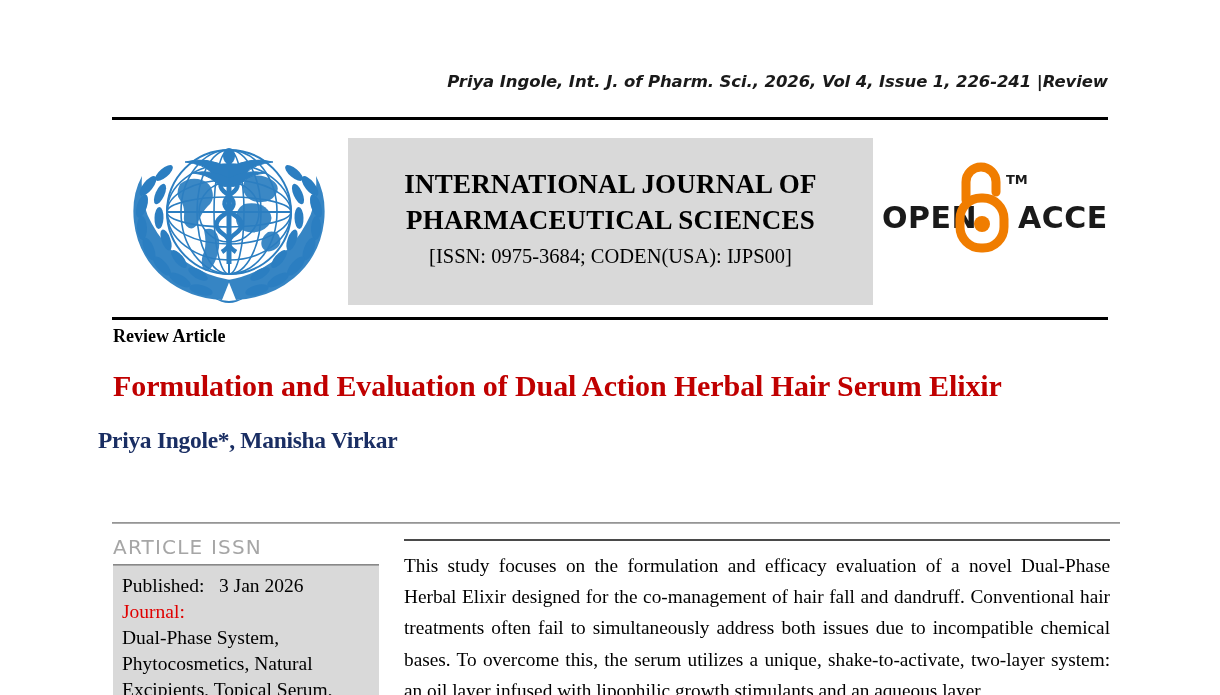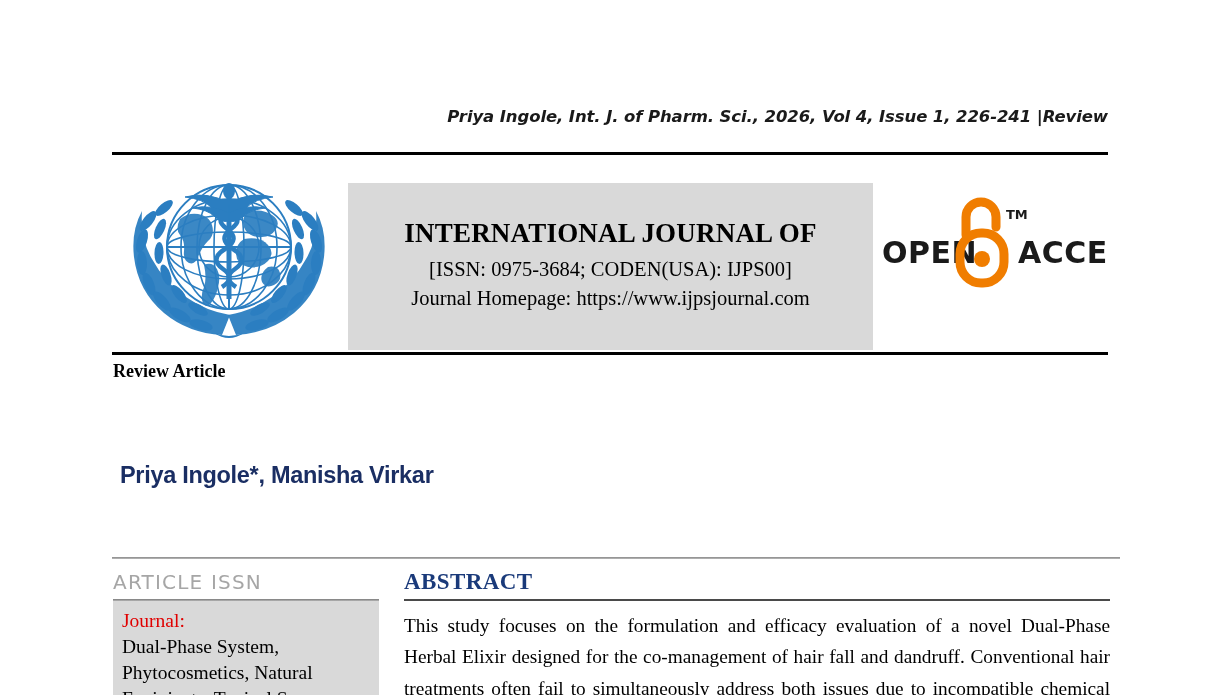--- a/index.html
+++ b/index.html
@@ -12,21 +12,20 @@
     height: 695px;
     overflow: hidden;
     font-family: "Liberation Serif", serif;
     color: #000000;
     position: relative;
   }
   .page {
     position: relative;
     width: 1220px;
     height: 591px;
-    margin-top: 35px;
   }
 
   
   .running-head {
     position: absolute;
     left: 112px;
     top: 72px;
     width: 996px;
     text-align: right;
     font-family: "DejaVu Sans", sans-serif;
@@ -69,21 +68,21 @@
   .logo-who {
     position: absolute;
     left: 6px;
     top: 2px;
     width: 222px;
     height: 174px;
   }
   .journal-band {
     position: absolute;
     left: 236px;
-    top: 18px;
+    top: 8px;
     width: 525px;
     height: 167px;
     background: #d9d9d9;
     display: flex;
     flex-direction: column;
     align-items: center;
     justify-content: center;
     box-sizing: border-box;
     padding: 4px 10px 8px;
   }
@@ -131,23 +130,23 @@
     width: 1000px;
     font-family: "Liberation Serif", serif;
     font-weight: bold;
     font-size: 30px;
     line-height: 1.22;
     color: #c00000;
     letter-spacing: -0.1px;
   }
   .authors {
     position: absolute;
-    left: 120px;
+    left: 98px;
     top: 427px;
-    font-family: Liberation Sans, sans-serif;
+    font-family: Liberation Serif, serif;
     font-weight: bold;
     font-size: 23.5px;
     color: #1a2e63;
     letter-spacing: -0.3px;
   }
   .affiliation {
     position: absolute;
     left: 113px;
     top: 483px;
     font-family: "Liberation Serif", serif;
@@ -306,22 +305,22 @@
           <ellipse cx="161" cy="127" rx="11" ry="4.5" transform="rotate(130 161 127)"></ellipse>
           <ellipse cx="142" cy="142" rx="11" ry="4.5" transform="rotate(150 142 142)"></ellipse>
         </g>
 
         <path d="M96 166 q15 6 30 0 q-15 10 -30 0 z" fill="#2b7ec1"></path>
       </svg>
     </div>
 
     <div class="journal-band">
       <div class="journal-title">INTERNATIONAL JOURNAL OF</div>
+      <div class="journal-title">PHARMACEUTICAL SCIENCES</div>
       <div class="journal-issn">[ISSN: 0975-3684; CODEN(USA): IJPS00]</div>
-      <div class="journal-homepage">Journal Homepage: https://www.ijpsjournal.com</div>
     </div>
 
     <div class="logo-openaccess">
       <svg viewBox="0 0 228 92" width="228" height="92" aria-hidden="true">
         <text x="2" y="66" font-family="DejaVu Sans, sans-serif" font-size="30" font-weight="bold" fill="#1a1a1a" letter-spacing="0.5">OPEN</text>
         <text x="138" y="66" font-family="DejaVu Sans, sans-serif" font-size="30" font-weight="bold" fill="#1a1a1a" letter-spacing="0.5">ACCESS</text>
 
         <g>
           <path d="M86 38 L86 20 a15 15 0 0 1 30 0 L116 30" fill="none" stroke="#f07d00" stroke-width="9" stroke-linecap="round"></path>
           <rect x="80" y="36" width="44" height="50" rx="21" fill="none" stroke="#f07d00" stroke-width="9"></rect>
@@ -329,34 +328,35 @@
         </g>
         <text x="126" y="22" font-family="DejaVu Sans, sans-serif" font-size="13" font-weight="bold" fill="#1a1a1a">TM</text>
       </svg>
     </div>
   </div>
 
   <div class="rule-thick rule-bottom"></div>
 
   <div class="review-label">Review Article</div>
 
+  <div class="paper-title">Formulation and Evaluation of Dual Action Herbal Hair Serum Elixir</div>
 
   <div class="authors">Priya Ingole*, Manisha Virkar</div>
 
 
   <div class="rule-thin-gray"></div>
 
   <div class="col-info">
     <div class="info-heading">ARTICLE ISSN</div>
     <div class="info-underline"></div>
     <div class="info-box">
+      <div class="info-published">Published:   3 Jan 2026</div>
       <div class="info-keywords-label">Journal:</div>
       <div class="info-keywords-value">Dual-Phase System, Phytocosmetics, Natural Excipients, Topical Serum,</div>
     </div>
   </div>
 
   <div class="col-abstract">
-    <div class="abstract-heading">ABSTRACT</div>
     <div class="abstract-underline"></div>
     <div class="abstract-body">This study focuses on the formulation and efficacy evaluation of a novel Dual-Phase Herbal Elixir designed for the co-management of hair fall and dandruff. Conventional hair treatments often fail to simultaneously address both issues due to incompatible chemical bases. To overcome this, the serum utilizes a unique, shake-to-activate, two-layer system: an oil layer infused with lipophilic growth stimulants and an aqueous layer</div>
   </div>
 
 </div>
 
 </body></html>

